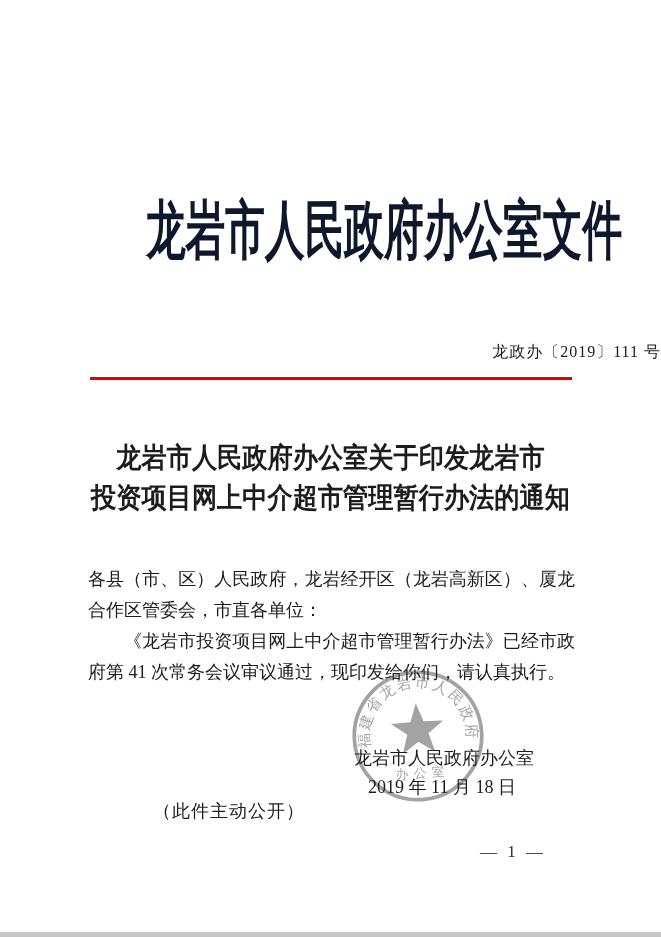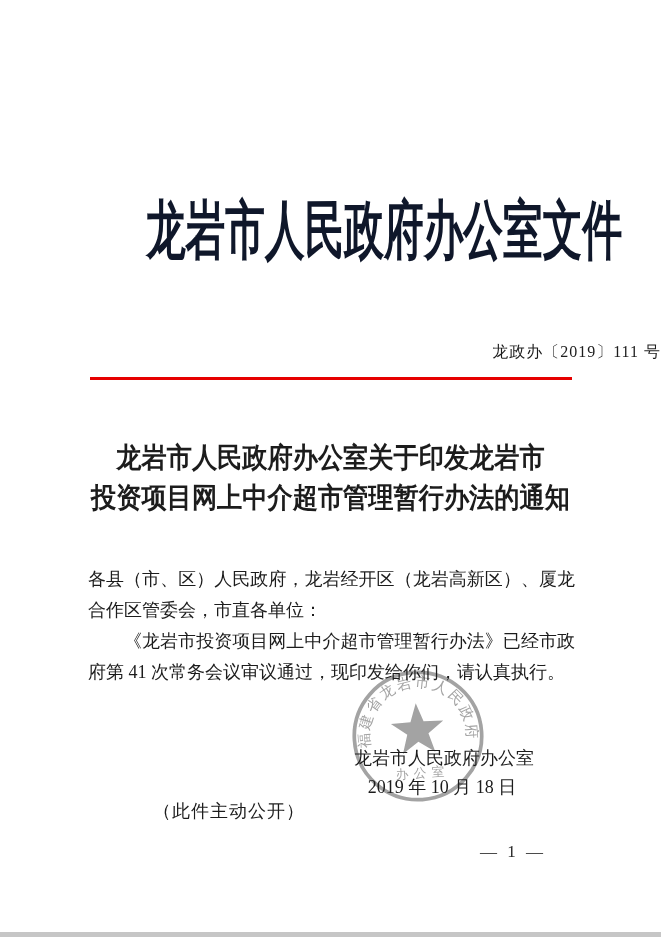--- a/index.html
+++ b/index.html
@@ -150,21 +150,21 @@
       </defs>
       <text font-size="14" fill="#8a8a8a" letter-spacing="2" font-family="'Liberation Serif','DejaVu Serif',serif">
         <textPath href="#sealArc" startOffset="50%" text-anchor="middle">福建省龙岩市人民政府</textPath>
       </text>
       <text x="67" y="104" font-size="12" fill="#8a8a8a" letter-spacing="5" text-anchor="middle" font-family="'Liberation Serif','DejaVu Serif',serif">办公室</text>
     </svg>
   </div>
 
   <div class="signature-block">
     <div>龙岩市人民政府办公室</div>
-    <div>2019 年 10 月 18 日</div>
+    <div>2019 年 11 月 18 日</div>
   </div>
 
   <div class="disclosure-note">（此件主动公开）</div>
 
   <div class="page-number">— 1 —</div>
 
   <div class="scan-edge-bottom"></div>
 
 </div>
 

